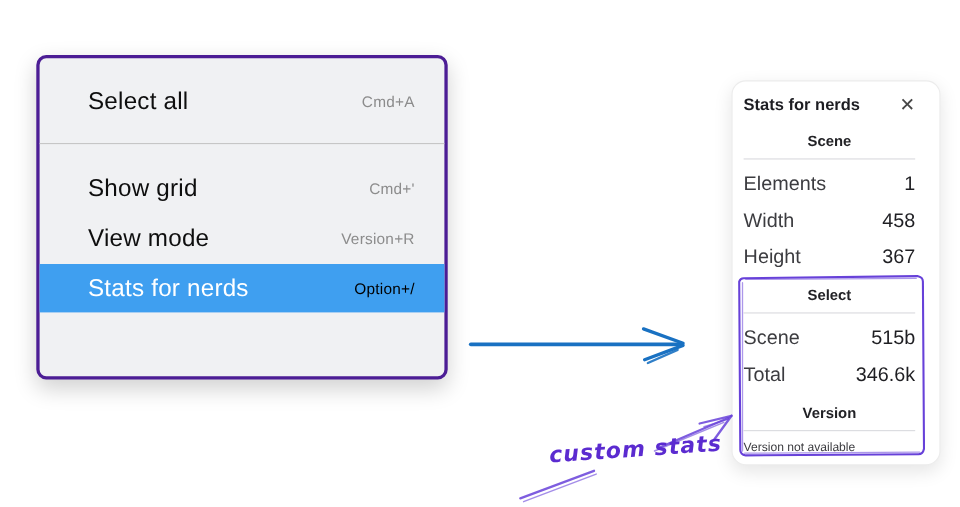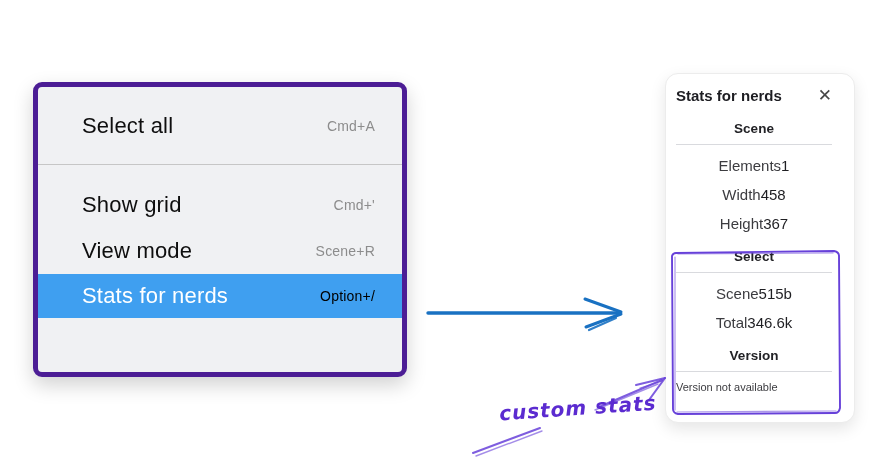--- a/index.html
+++ b/index.html
@@ -4,24 +4,23 @@
 <style>
   html,body{margin:0;padding:0;background:#ffffff;}
   .canvas{
     position:relative;width:873px;height:461px;background:#ffffff;overflow:hidden;
     font-family:"Liberation Sans", sans-serif;
   }
 
   
   .context-menu{
     position:absolute;left:33px;top:50px;width:374px;height:295px;
-    background:#f0f1f3;border:5px solid #4c1d95;border-radius:9px;
+    background:#f0f1f3;border:3px solid #4c1d95;border-radius:9px;
     box-shadow:0 8px 20px rgba(0,0,0,.18);
     box-sizing:border-box;
-    margin-top:32px;
   }
   .menu-sec1{height:77px;display:flex;flex-direction:column;justify-content:center;}
   .menu-divider{height:1px;background:#c6c6c6;width:100%;}
   .menu-sec2{padding:17px 0 13px 0;}
   .menu-item{
     height:46px;display:flex;align-items:center;justify-content:space-between;
     padding:0 27px 0 44px;font-size:22px;color:#0e0e0e;letter-spacing:.2px;
   }
   .menu-item .mi-shortcut{color:#8c8c8c;font-size:14px;}
   .menu-item.highlighted{
@@ -35,21 +34,21 @@
     background:#ffffff;border:1px solid #ececec;border-radius:13px;
     box-shadow:0 6px 16px rgba(0,0,0,.10);
     box-sizing:border-box;padding:13px 22px 10px 10px;
     color:#2f2f33;
   }
   .panel-header{display:flex;justify-content:space-between;align-items:center;}
   .panel-title{font-weight:700;font-size:15px;color:#1d1d22;}
   .close-btn{font-size:17px;color:#474747;line-height:1;cursor:pointer;font-weight:400;}
   .sec-heading{text-align:center;font-weight:700;font-size:13.5px;color:#222226;margin-top:17px;}
   .panel-hr{border:none;border-top:1px solid #d9dade;margin:8px 0 0 0;}
-  .stat-row{display:flex;justify-content:center;font-size:15px;margin-top:12px;}
+  .stat-row{display:flex;justify-content:space-between;font-size:18px;margin-top:12px;}
   .stat-label{color:#3c3c40;}
   .stat-value{color:#1f1f23;}
   .version-note{font-size:11px;color:#3c3c40;margin-top:9px;}
 
   
   .overlay{position:absolute;left:0;top:0;pointer-events:none;}
   .blue-stroke{stroke:var(--accent-blue,#1971c2);fill:none;stroke-linecap:round;}
   .purple-stroke{stroke:var(--purple,#6741d9);fill:none;stroke-linecap:round;}
   .annotation-label{
     position:absolute;left:499px;top:396px;
@@ -71,21 +70,21 @@
       </div>
     </div>
     <div class="menu-divider"></div>
     <div class="menu-sec2">
       <div class="menu-item">
         <span class="mi-label">Show grid</span>
         <span class="mi-shortcut">Cmd+'</span>
       </div>
       <div class="menu-item">
         <span class="mi-label">View mode</span>
-        <span class="mi-shortcut">Scene+R</span>
+        <span class="mi-shortcut">Version+R</span>
       </div>
       <div class="menu-item highlighted">
         <span class="mi-label">Stats for nerds</span>
         <span class="mi-shortcut">Option+/</span>
       </div>
     </div>
   </div>
 
   <div class="stats-panel">
     <div class="panel-header">

